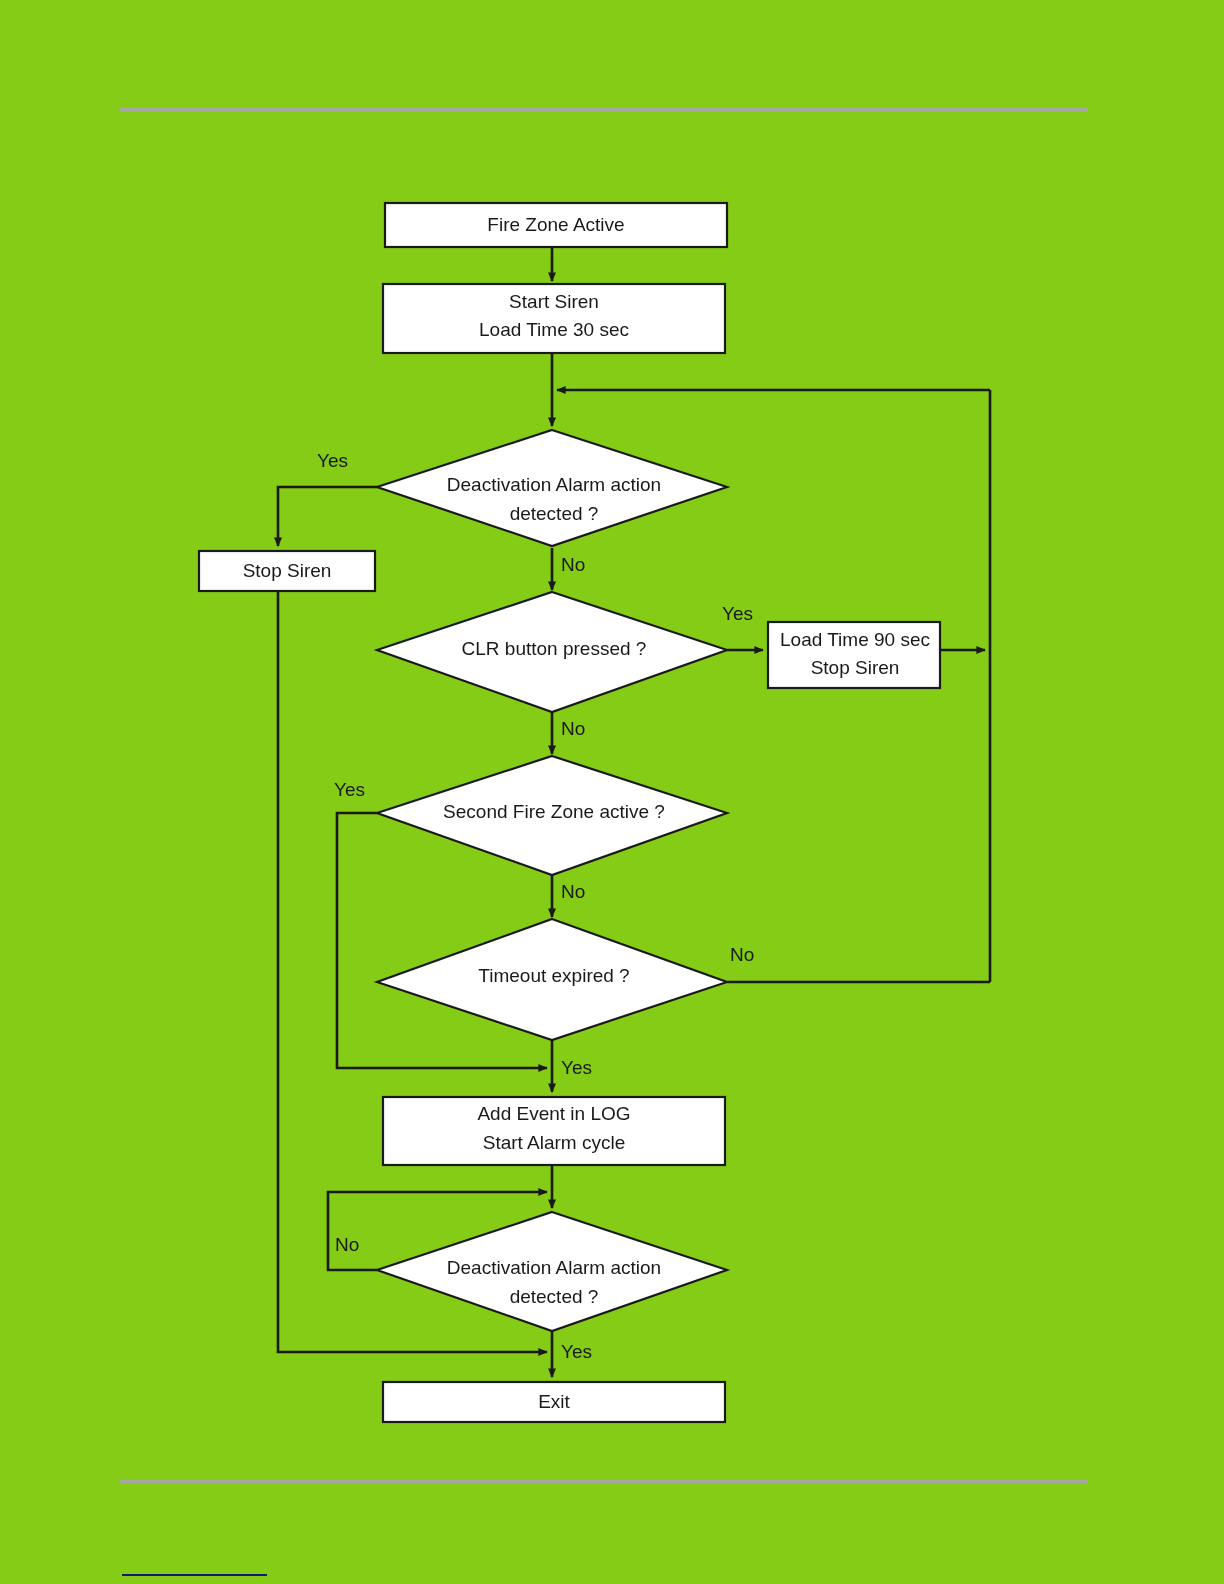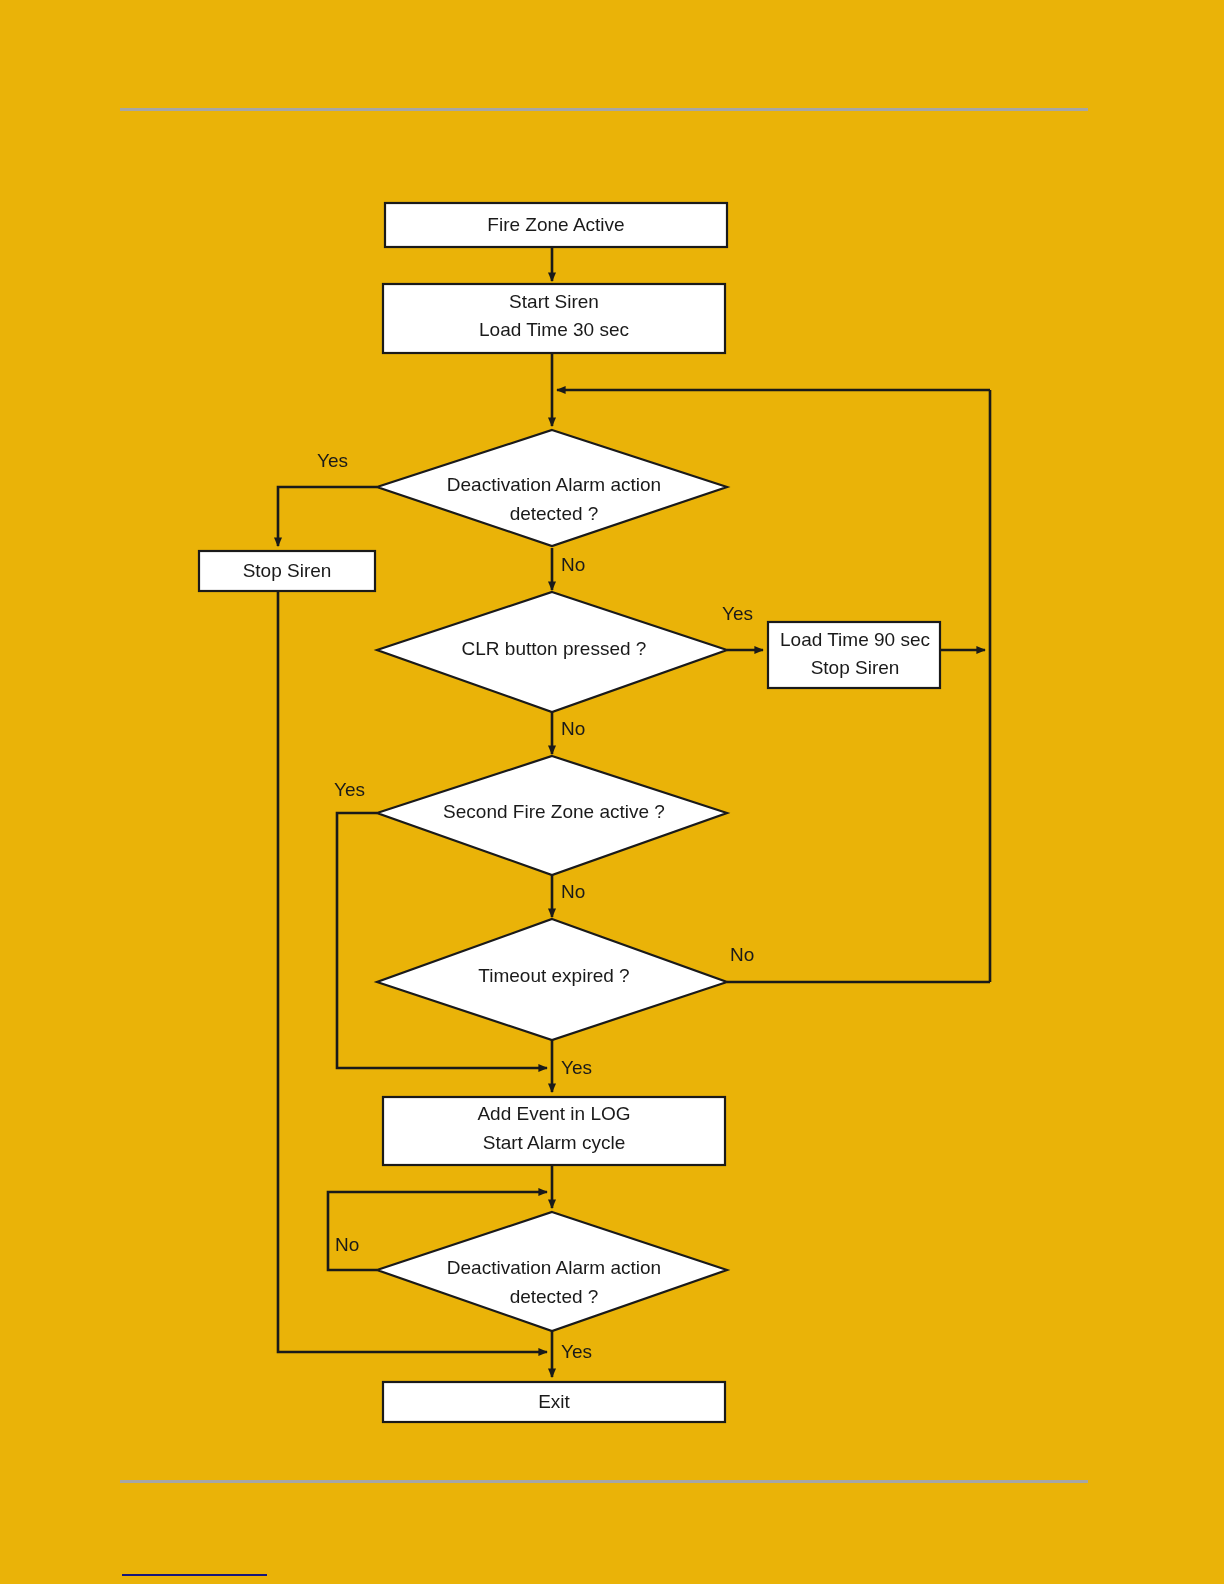--- a/index.html
+++ b/index.html
@@ -12,21 +12,21 @@
     height: 1584px;
     font-family: "Liberation Sans", sans-serif;
     position: relative;
     overflow: hidden;
   }
   .page {
     position: absolute;
     left: 0; top: 0;
     width: 1224px;
     height: 1584px;
-    background: #eab308;
+    background: #84cc16;
   }
   .rule {
     position: absolute;
     background: #a6a6a6;
     height: 3px;
   }
   .rule-top { left: 120px; top: 108px; width: 968px; }
   .rule-bottom { left: 120px; top: 1480px; width: 968px; }
   .footnote-rule {
     position: absolute;

